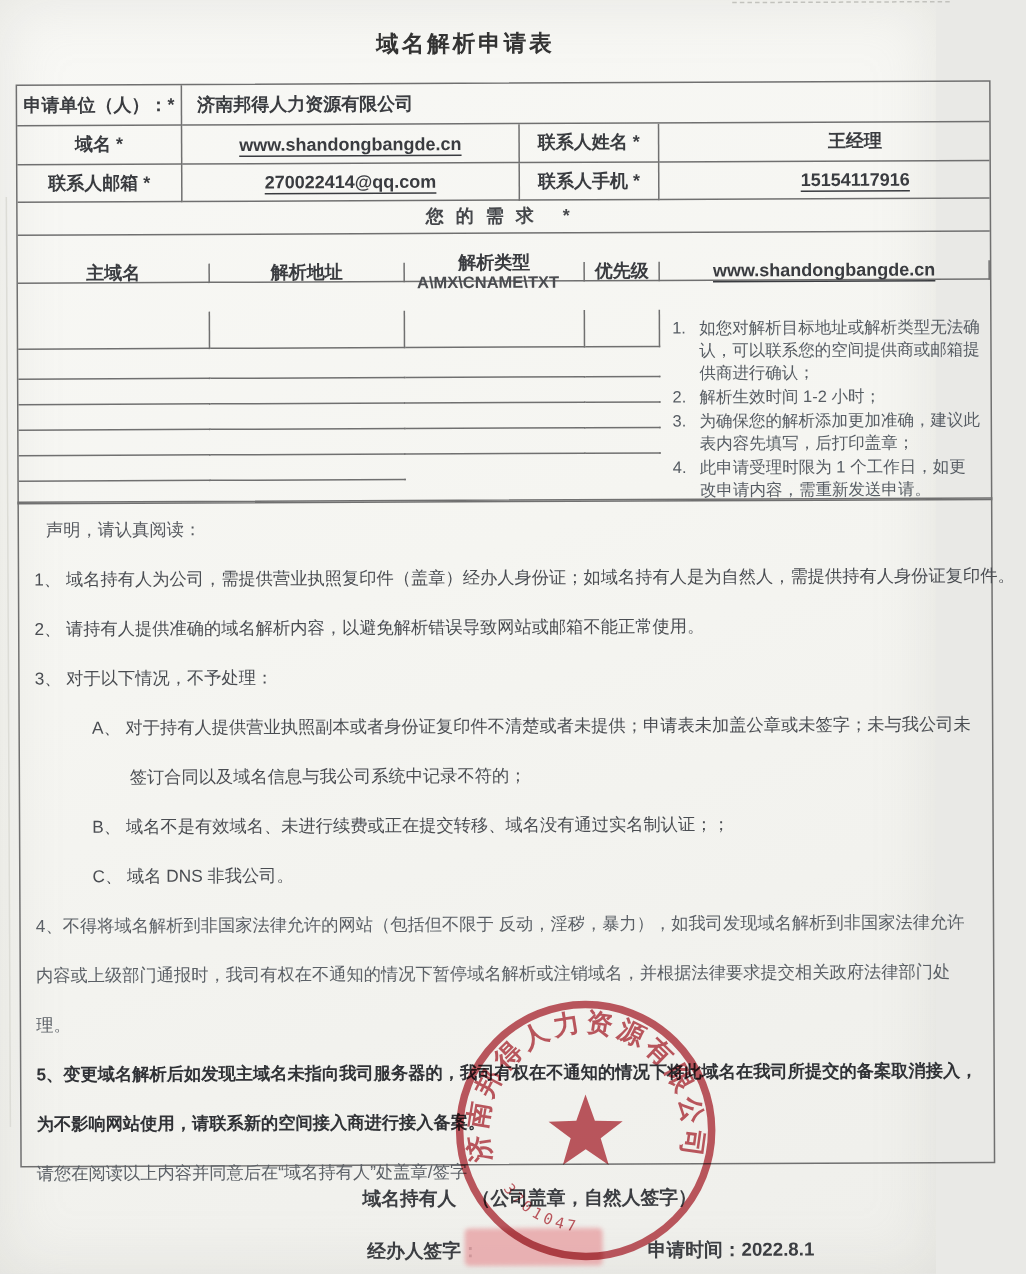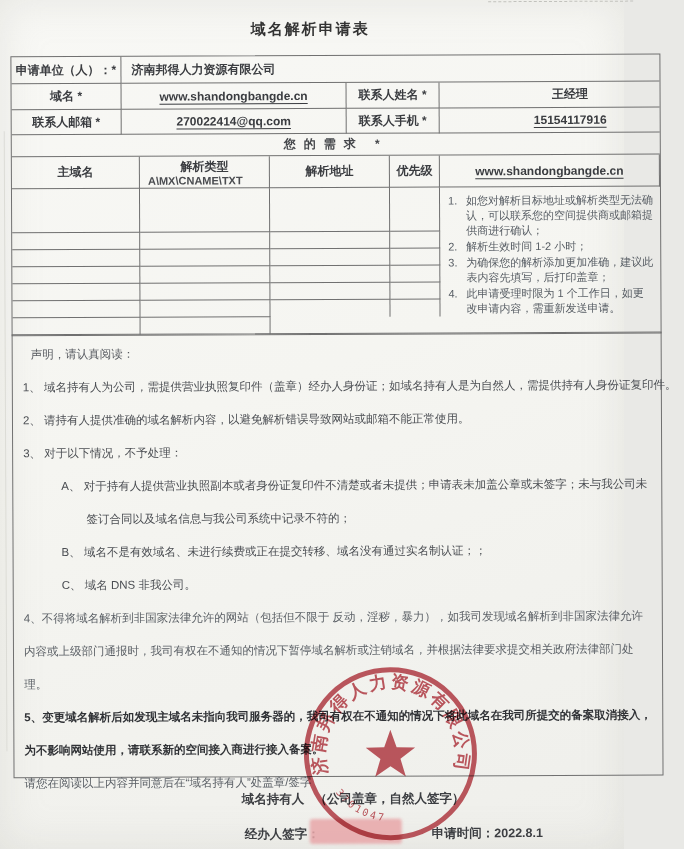--- a/index.html
+++ b/index.html
@@ -30,21 +30,21 @@
   .u{text-decoration:underline;text-underline-offset:3px;}
   .needsbanner{height:21px;display:flex;align-items:center;justify-content:center;
                font-size:12px;font-weight:bold;letter-spacing:8px;color:#45474b;
                border-bottom:1px solid #707070;}
 
   
   .needs{display:grid;grid-template-columns:128px 130px 120px 50px 1fr;
          grid-template-rows:32px 44px repeat(6,17px);}
   .ncell{border-right:1px solid #707070;border-bottom:1px solid #707070;
          display:flex;align-items:center;justify-content:center;text-align:center;
-         box-sizing:border-box;font-size:12px;font-weight:bold;color:#3a3c40;}
+         box-sizing:border-box;font-size:12px;font-weight:bold;color:#3a3c40;margin-top:19px;}
   .ncell.nr{border-right:none;}
   .ncell.nb{border-bottom:none;}
   .hdrstack{flex-direction:column;line-height:14px;padding-top:2px;}
   .subtype{font-weight:600;font-size:11px;color:#4a4c50;align-self:flex-start;padding-left:8px;}
   .wrapcell{line-height:16px;padding:2px 6px;word-break:break-all;}
   .remarks{grid-column:5;grid-row:2 / span 7;border-bottom:none;border-right:none;
            align-items:flex-start;justify-content:flex-start;flex-direction:column;
            padding:6px 6px 0 8px;font-weight:normal;}
   .remark{display:flex;gap:5px;font-size:11px;line-height:15px;color:#565c63;
           text-align:left;margin-bottom:1px;}
@@ -101,25 +101,25 @@
           </div>
         <div class="fcell">联系人手机 *</div>
         <div class="fcell last">
             <span class="u">15154117916</span>
           </div>
       </div>
       <div class="needsbanner">您的需求 *</div>
 
       <div class="needs">
         <div class="ncell">主域名</div>
+        <div class="ncell">解析地址</div>
         <div class="ncell hdrstack">
           <span>解析类型</span>
           <span class="subtype">A\MX\CNAME\TXT</span>
         </div>
-        <div class="ncell">解析地址</div>
         <div class="ncell">优先级</div>
 
         <div class="ncell wrapcell">
             <span class="u">www.shandongbangde.cn</span>
           </div>
         <div class="ncell"></div>
         <div class="ncell"></div>
 
         <div class="ncell remarks">
           <div class="remark">

